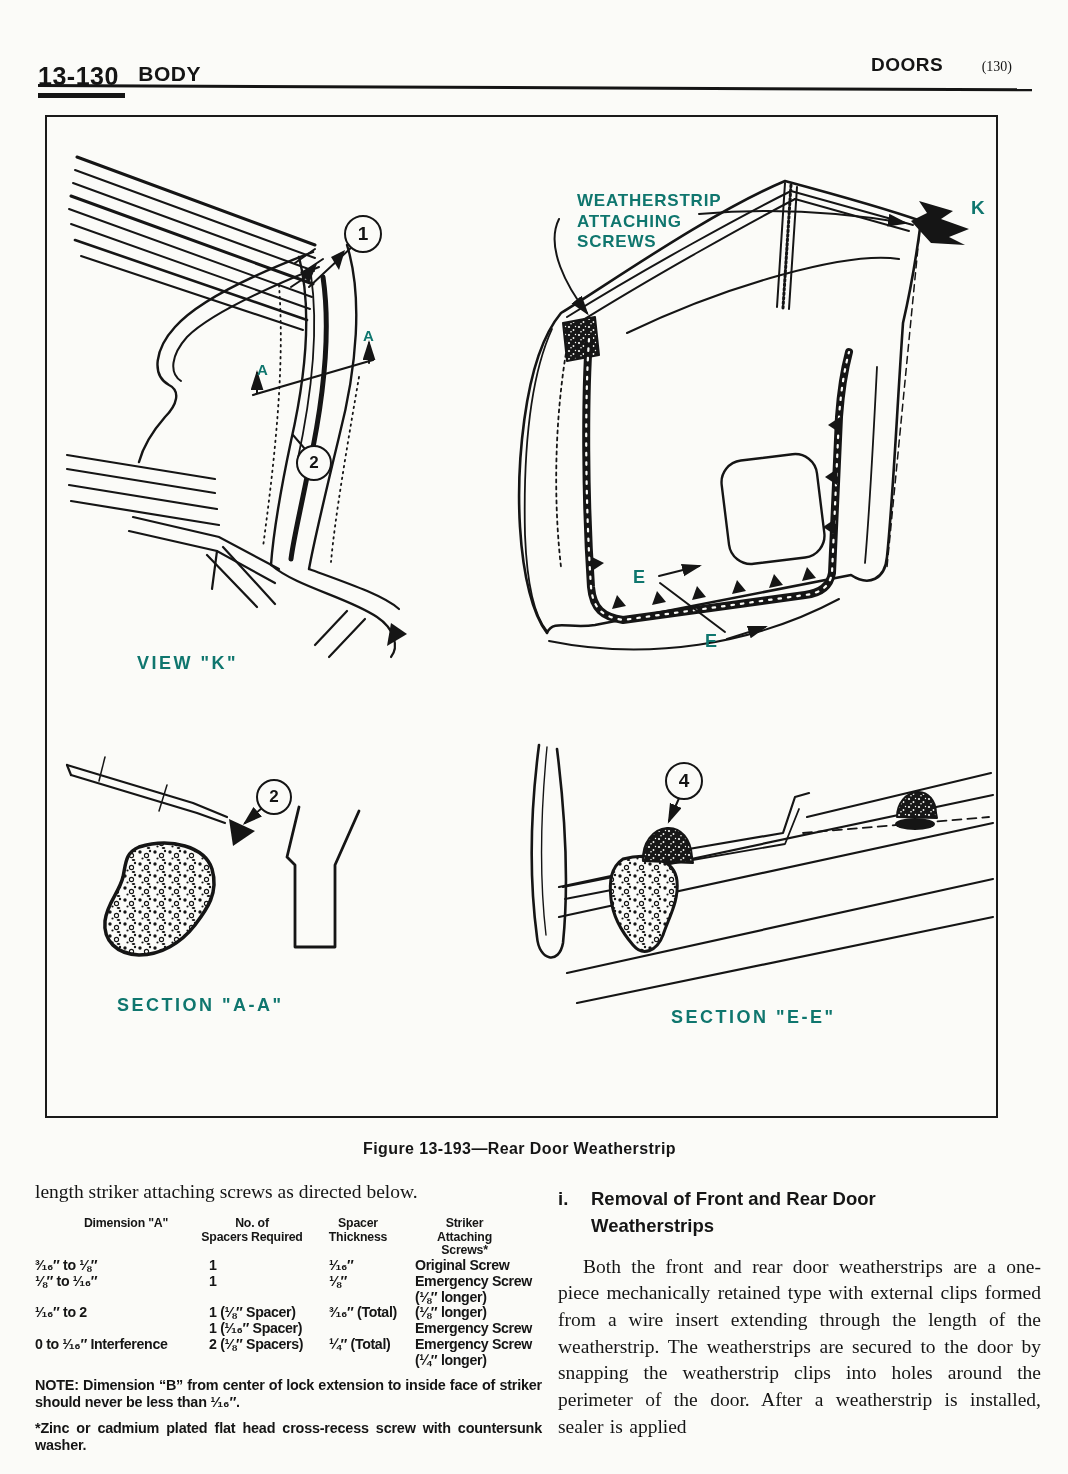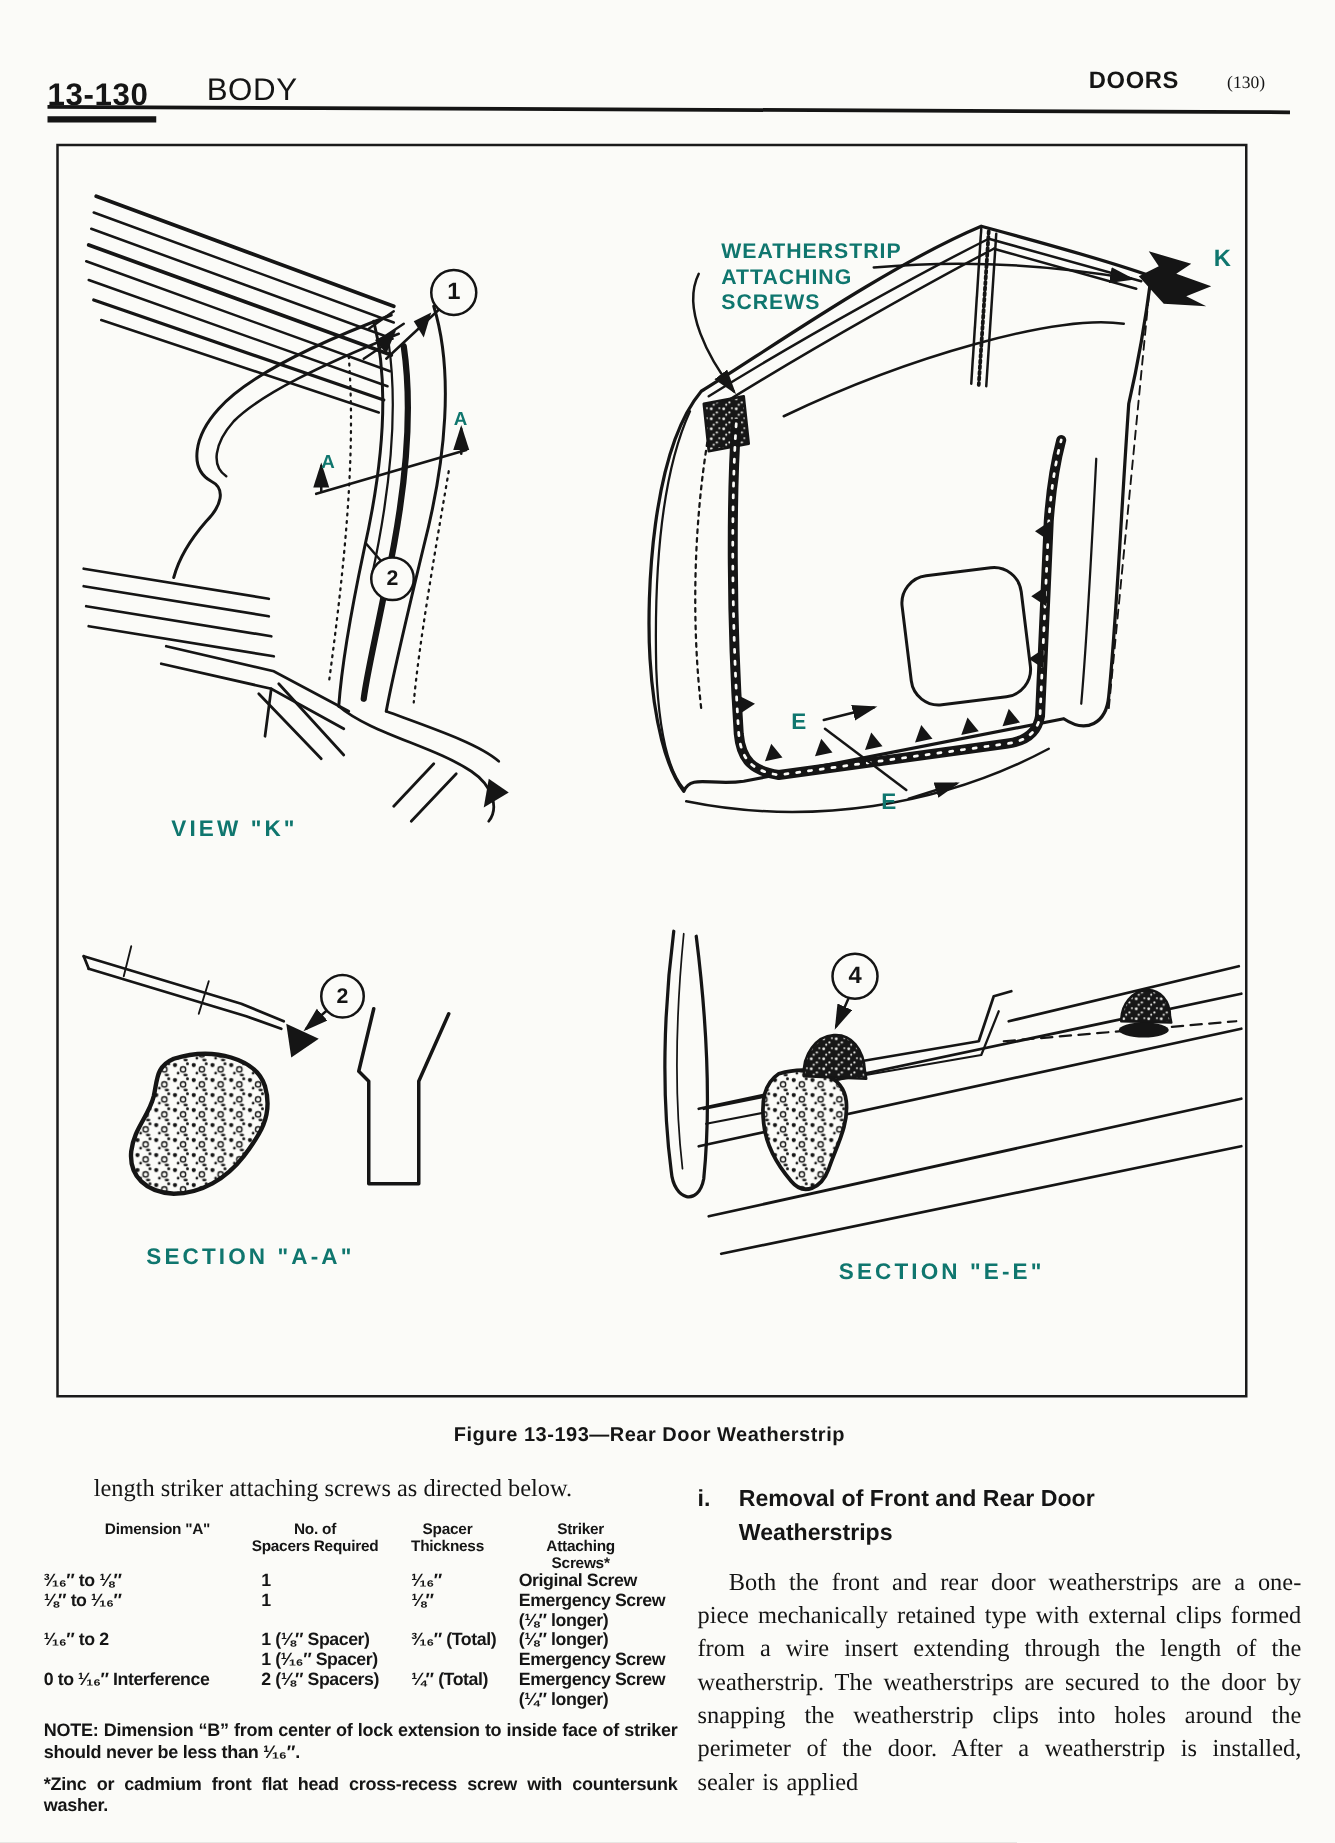--- a/index.html
+++ b/index.html
@@ -2,21 +2,21 @@
 <html><head>
 <meta charset="utf-8">
 <style>
   html,body{margin:0;padding:0;background:#d8d8d4;}
   .page{position:relative;width:1068px;height:1474px;background:#fbfbf8;color:#151515;
         font-family:"Liberation Sans",sans-serif;overflow:hidden;}
   
   .hdr{position:absolute;left:38px;top:48px;right:56px;height:42px;}
   .pgnum{display:inline-block;font-size:25px;font-weight:800;letter-spacing:.5px;
          border-bottom:5px solid #151515;padding:0 6px 2px 0;margin-top:14px;}
-  .secttl{display:inline-block;font-size:25px;font-weight:400;letter-spacing:.5px;margin-left:36px;vertical-align:4px;}
+  .secttl{display:inline-block;font-size:21px;font-weight:700;letter-spacing:.5px;margin-left:9px;vertical-align:4px;}
   .hdr-right{position:absolute;right:0;top:6px;}
   .doors{font-size:19px;font-weight:800;letter-spacing:.5px;}
   .chpg{font-family:"Liberation Serif",serif;font-size:14px;margin-left:34px;}
   .hrule{position:absolute;left:38px;top:84px;width:994px;height:3px;background:#151515;
          transform:rotate(.25deg);transform-origin:left center;}
   
   .figbox{position:absolute;left:45px;top:115px;width:949px;height:999px;border:2px solid #1a1a1a;}
   .figbox svg{position:absolute;left:0;top:0;}
   .lbl{position:absolute;font-weight:bold;color:#0f766e;white-space:nowrap;}
   .ws-lbl{left:530px;top:74px;font-size:17px;line-height:1.22;letter-spacing:.8px;}
@@ -32,21 +32,21 @@
       font-weight:bold;display:flex;align-items:center;justify-content:center;color:#141414;}
   .co34{width:34px;height:34px;font-size:19px;}
   .co32{width:32px;height:32px;font-size:17px;}
   .c1{left:297px;top:98px;}  .c2a{left:249px;top:328px;}
   .c2b{left:209px;top:662px;} .c4{left:618px;top:645px;}
   
   .caption{position:absolute;left:45px;top:1140px;width:949px;text-align:center;
            font-size:16px;font-weight:bold;letter-spacing:.4px;}
   
   .lcol{position:absolute;left:35px;top:1179px;width:507px;}
-  .intro{font-family:"Liberation Serif",serif;font-size:19.5px;line-height:1.32;text-align:justify;margin-left:40px;}
+  .intro{font-family:"Liberation Serif",serif;font-size:19.5px;line-height:1.32;text-align:justify;}
   .tbl{margin-top:12px;}
   .trow{display:grid;grid-template-columns:140px 128px 110px 129px;}
   .thead .cell{font-size:12.3px;font-weight:bold;line-height:1.12;white-space:pre-line;
                text-align:center;letter-spacing:-.2px;}
   .thead .hc1{padding-left:42px;} .thead .hc2{padding-left:26px;} .thead .hc4{padding-right:26px;}
   .tbody .cell{font-size:14.2px;font-weight:bold;letter-spacing:-.35px;line-height:15.8px;white-space:nowrap;}
   .tbody .cc2{padding-left:34px;} .tbody .cc3{padding-left:26px;} .tbody .cc4{padding-left:2px;}
   .note{margin-top:8px;font-size:14.4px;font-weight:bold;line-height:1.22;text-align:justify;letter-spacing:-.2px;}
   .rcol{position:absolute;left:558px;top:1186px;width:483px;}
   .rhead{display:flex;font-size:18.5px;font-weight:800;line-height:1.45;}
@@ -304,21 +304,21 @@
         <div class="trow">
           <div class="cell cc1"></div>
           <div class="cell cc2"></div>
           <div class="cell cc3"></div>
           <div class="cell cc4">(¼″ longer)</div>
         </div>
       </div>
     </div>
 
     <div class="note">NOTE: Dimension “B” from center of lock extension to inside face of striker should never be less than ¹⁄₁₆″.</div>
-    <div class="note">*Zinc or cadmium front flat head cross-recess screw with countersunk washer.</div>
+    <div class="note">*Zinc or cadmium plated flat head cross-recess screw with countersunk washer.</div>
   </div>
 
   <div class="rcol">
     <div class="rhead">
       <span class="idx">i.</span>
       <span class="htxt">Removal of Front and Rear Door Weatherstrips</span>
     </div>
     <div class="rbody">Both the front and rear door weatherstrips are a one-piece mechanically retained type with external clips formed from a wire insert extending through the length of the weatherstrip. The weatherstrips are secured to the door by snapping the weatherstrip clips into holes around the perimeter of the door. After a weatherstrip is installed, sealer is applied</div>
   </div>
 

